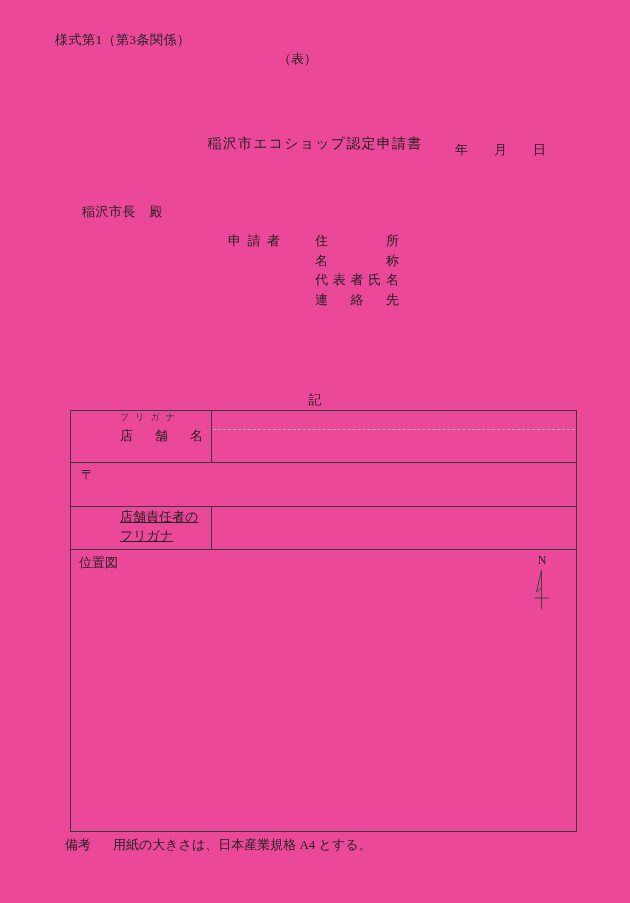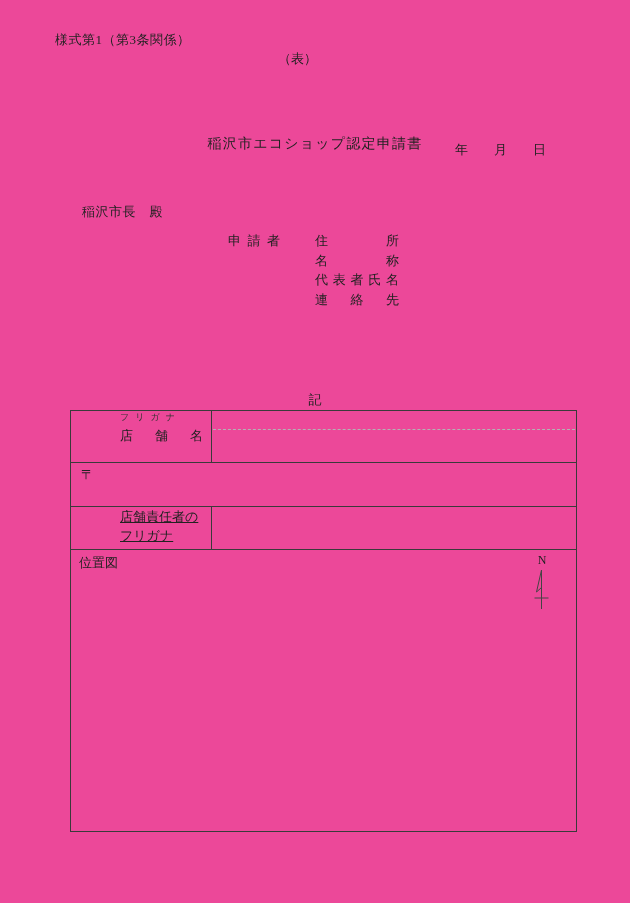--- a/index.html
+++ b/index.html
@@ -122,14 +122,17 @@
           <line x1="9.5" y1="1" x2="9.5" y2="40" stroke="#444" stroke-width="1"></line>
           <path d="M9.5,1 L4.5,23 L9.5,18.5" fill="none" stroke="#444" stroke-width="1"></path>
           <line x1="2.5" y1="29" x2="16.5" y2="29" stroke="#444" stroke-width="1"></line>
         </svg>
       </div>
       <div class="fill-area"></div>
     </div>
 
   </div>
 
+  <div class="abs footnote">
+    <span class="fn-label">備考</span><span>用紙の大きさは、日本産業規格 A4 とする。</span>
+  </div>
 
 </div>
 
 </body></html>

